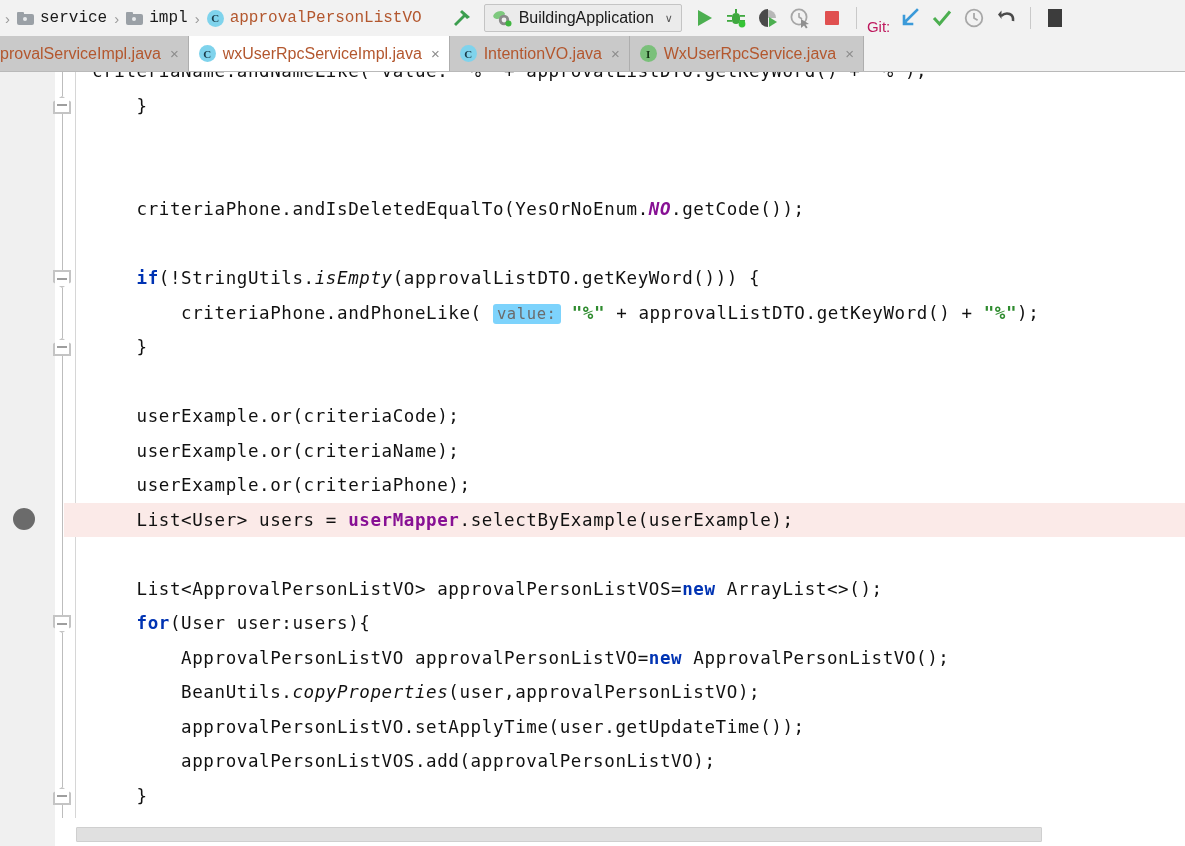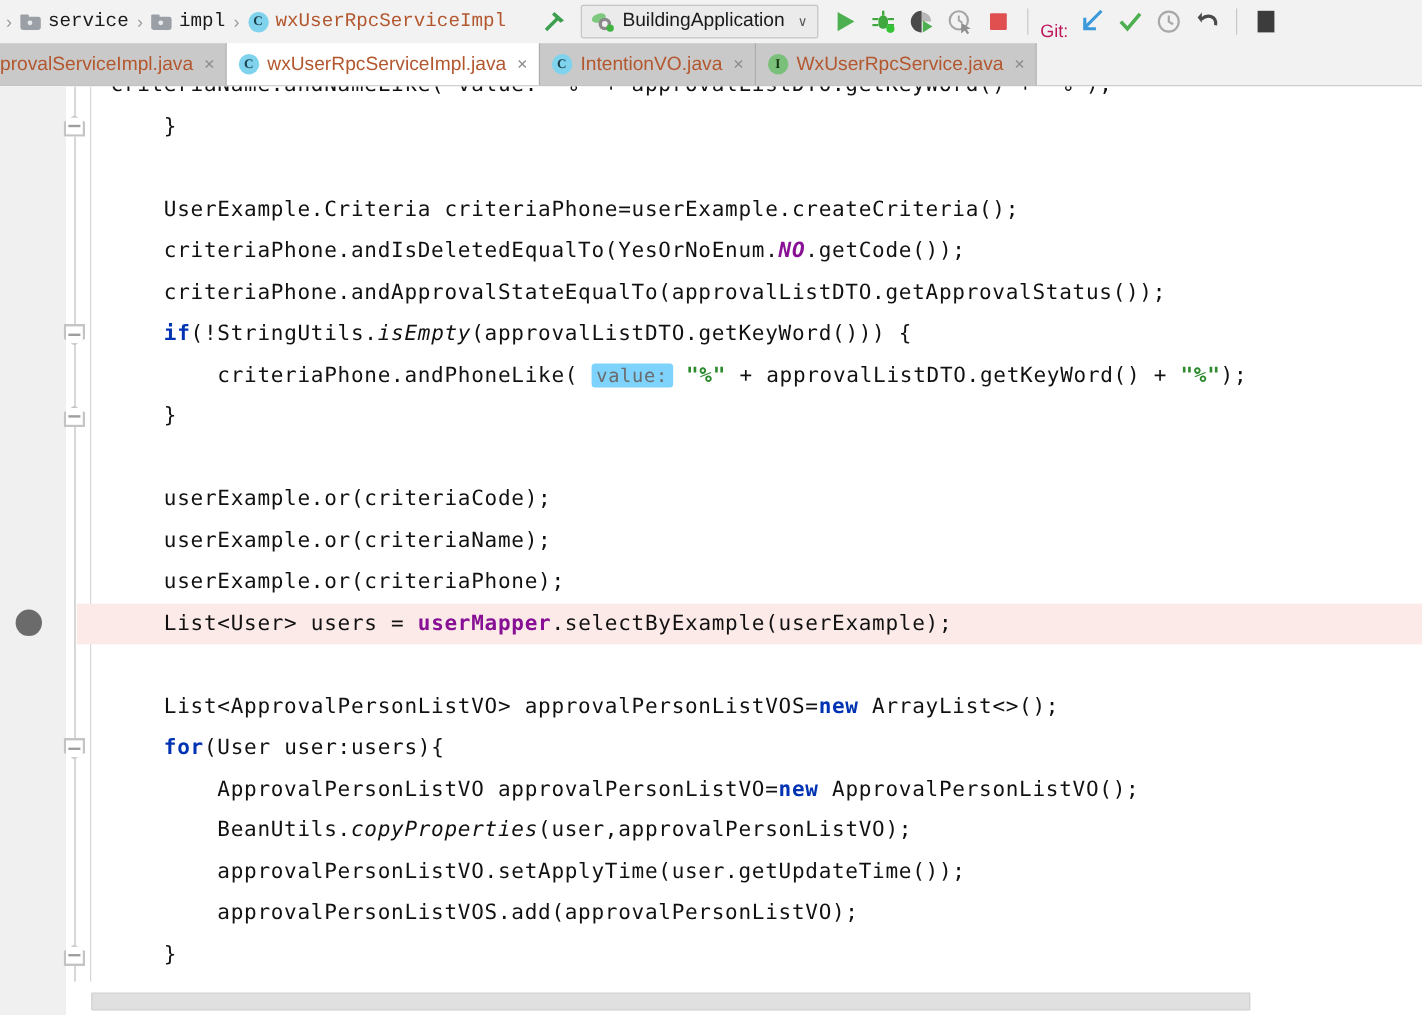--- a/index.html
+++ b/index.html
@@ -187,21 +187,21 @@
     <div class="crumb">
       <span class="folder-ic">
           <i class="folder-dot"></i>
         </span>
       <span class="crumb-label">impl</span>
     </div>
     <span class="crumb-sep">›</span>
 
     <div class="crumb">
       <span class="cls-ic">C</span>
-      <span class="crumb-label cls">wxUserRpcServiceImpl</span>
+      <span class="crumb-label cls">approvalPersonListVO</span>
     </div>
 
     <div style="width:22px"></div>
 
     <div class="tb-btn">
       <svg width="24" height="24" viewBox="0 0 24 24">
         <path d="M4 20 L14 10 L16 12 L6 22 Z" fill="#3c9e4f" transform="translate(0,-2)"></path>
         <path d="M12 4 L20 11 L17 13 L10 6 Z" fill="#3c9e4f"></path>
       </svg>
     </div>
@@ -357,25 +357,23 @@
     </div>
 
     <div class="code">
 
       <div class="ln clipped" style="top:-18px;"><span>criteriaName.andNameLike( value: "%" + approvalListDTO.getKeyWord() + "%");</span></div>
 
       <div class="ln" style="top:17px;"><span>    }</span></div>
 
       <div class="ln" style="top:51px;"><span></span></div>
 
-      <div class="ln" style="top:86px;"><span>    UserExample.Criteria criteriaPhone=userExample.createCriteria();</span></div>
 
       <div class="ln" style="top:120px;">    criteriaPhone.andIsDeletedEqualTo(YesOrNoEnum.<span class="stat">NO</span>.getCode());</div>
 
-      <div class="ln" style="top:155px;"><span>    criteriaPhone.andApprovalStateEqualTo(approvalListDTO.getApprovalStatus());</span></div>
 
       <div class="ln" style="top:189px;">    <span class="kw">if</span>(!StringUtils.<span class="smth">isEmpty</span>(approvalListDTO.getKeyWord())) {</div>
 
       <div class="ln" style="top:224px;">        criteriaPhone.andPhoneLike( <span class="hint">value:</span> <span class="str">"%"</span> + approvalListDTO.getKeyWord() + <span class="str">"%"</span>);</div>
 
       <div class="ln" style="top:258px;"><span>    }</span></div>
 
       <div class="ln" style="top:293px;"><span></span></div>
 
       <div class="ln" style="top:327px;"><span>    userExample.or(criteriaCode);</span></div>

